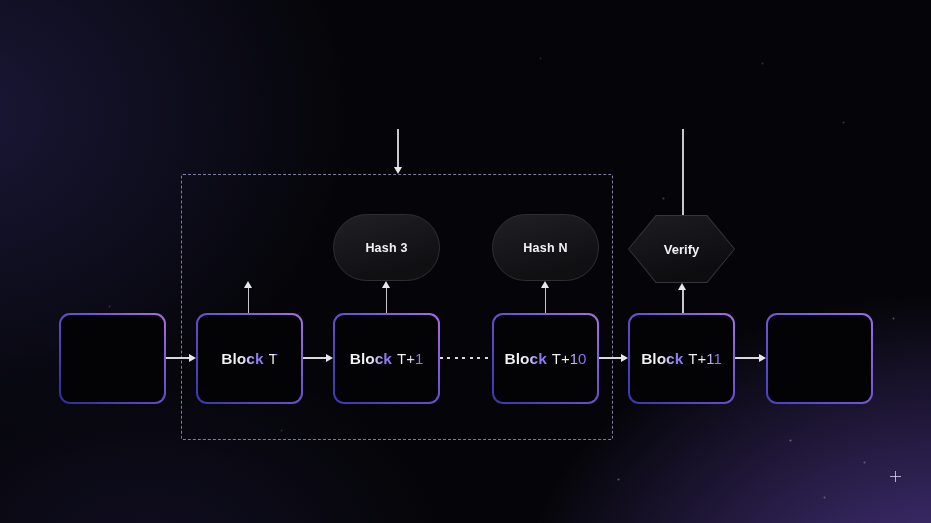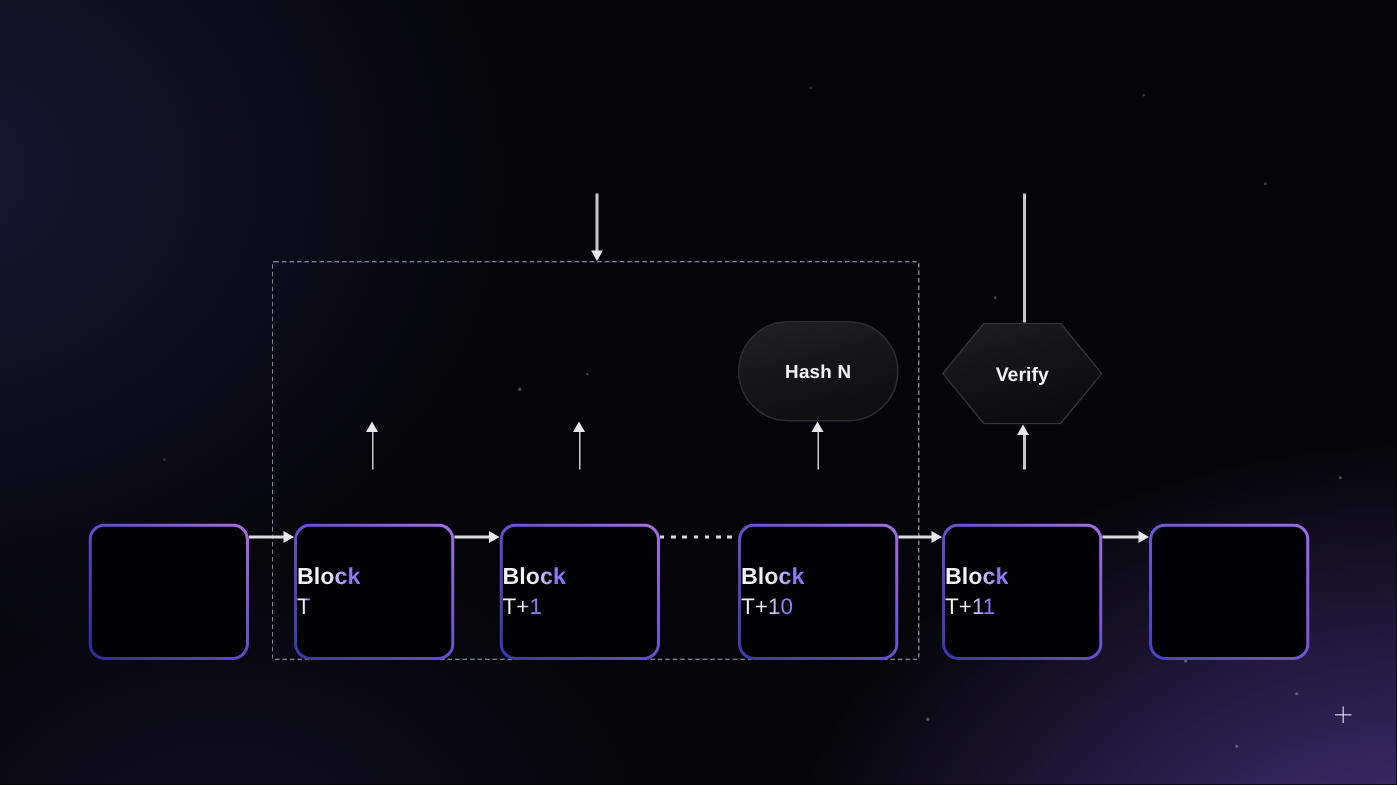--- a/index.html
+++ b/index.html
@@ -86,23 +86,22 @@
     color: #f2f2f4; font-size: 13px; font-weight: 700;
   }
 
   
   .block {
     position: absolute; top: 313px; width: 107px; height: 91px;
     border-radius: 11px; border: 2.5px solid transparent;
     background:
       linear-gradient(#030305, #030305) padding-box,
       linear-gradient(to top right, #3d39ae 5%, #6b52cf 55%, #a66ee6 100%) border-box;
-    display: flex; flex-direction: column; align-items: flex-start; justify-content: center;
+    display: flex; flex-direction: row; align-items: center; justify-content: center;
     gap: 5px;
-    margin-top: 36px;
   }
   .block-left  { left: 59px;
     background:
       linear-gradient(#030305, #030305) padding-box,
       linear-gradient(to top right, #332e9e 5%, #6b52cf 60%, #aa6ce2 100%) border-box; }
   .block-t    { left: 196px; }
   .block-t1   { left: 333px; }
   .block-t10  { left: 492px; }
   .block-t11  { left: 628px; }
   .block-right { left: 766px;
@@ -145,20 +144,23 @@
   <div class="stars"></div>
   <div class="sparkle"></div>
 
 
   <div class="v-line" style="left: 397.25px; top: 129px; height: 40px;"></div>
   <div class="arrow-down" style="left: 393.5px; top: 167px;"></div>
   <div class="v-line" style="left: 682.25px; top: 129px; height: 86px;"></div>
 
   <div class="dashed-rect"></div>
 
+  <div class="hash-pill pill-2">
+    <span>Hash 3</span>
+  </div>
   <div class="hash-pill pill-3">
     <span>Hash N</span>
   </div>
 
   <div class="hex-outer">
     <div class="hex-inner">
       <span>Verify</span>
     </div>
   </div>
 

